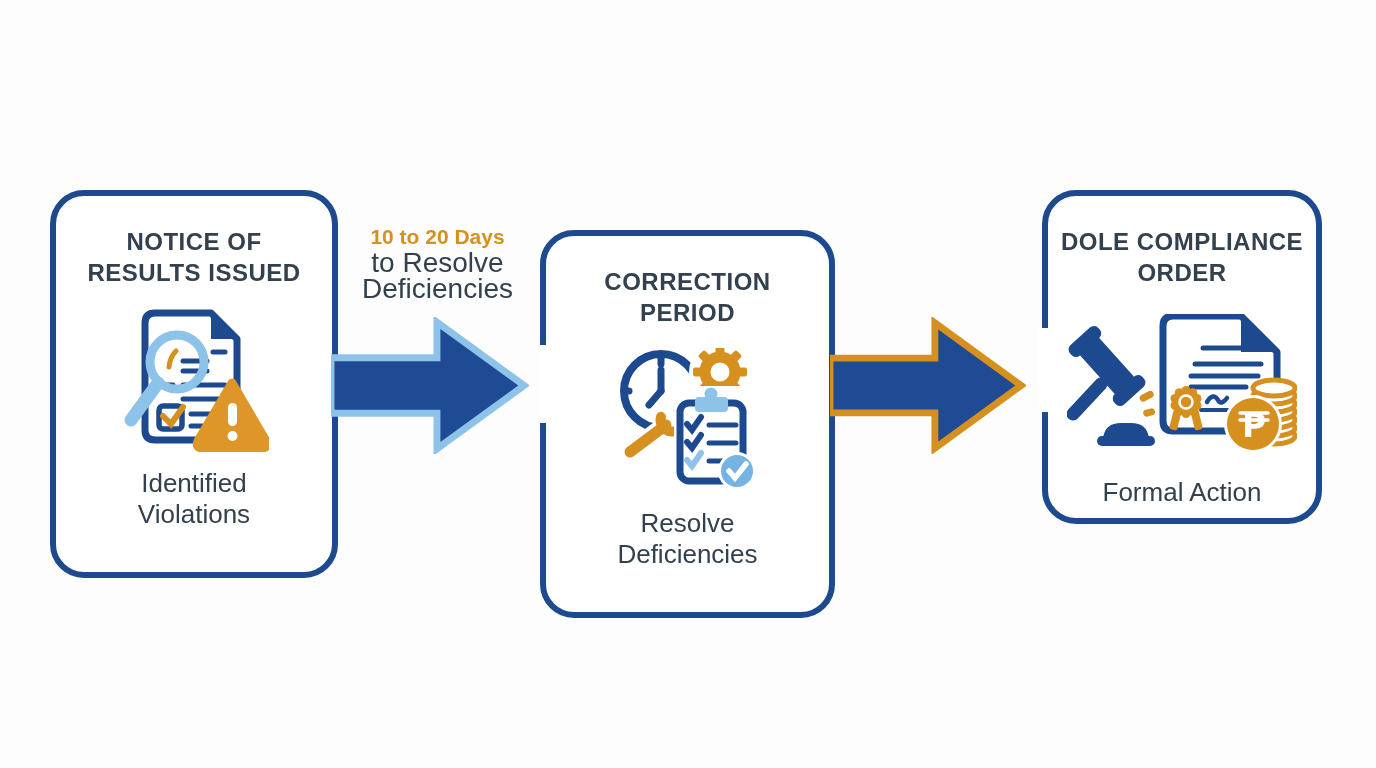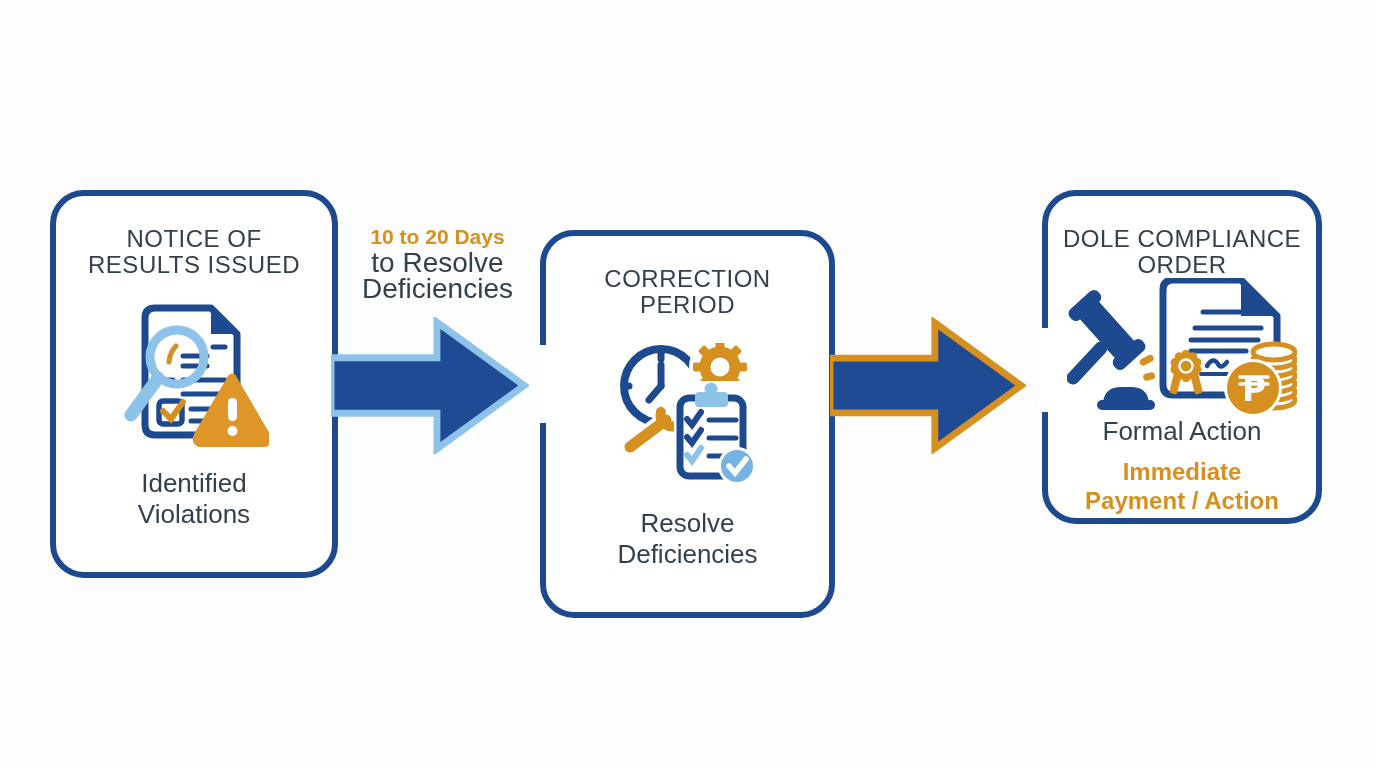--- a/index.html
+++ b/index.html
@@ -7,21 +7,21 @@
   .canvas{position:relative;width:1376px;height:768px;background:#fdfdfd;overflow:hidden;}
   .card{
     position:absolute;top:190px;height:388px;background:#ffffff;
     border:6px solid #1d4a8f;border-radius:34px;box-sizing:border-box;
     display:flex;flex-direction:column;align-items:center;z-index:1;
   }
   .card-1{left:50px;width:288px;}
   .card-2{left:540px;width:295px;margin-top:40px;}
   .card-3{left:1042px;width:280px;height:334px;}
   .card-title{
-    margin-top:30px;text-align:center;font-weight:normal;font-size:24px;line-height:26px;
+    margin-top:30px;text-align:center;font-weight:bold;font-size:24px;line-height:31px;
     color:#33404d;letter-spacing:.5px;white-space:pre-line;
   }
   .card-icon{flex:1;display:flex;align-items:center;justify-content:center;}
   .card-caption{
     text-align:center;font-size:26px;line-height:31px;color:#33404d;
     white-space:pre-line;margin-bottom:42px;
   }
   .card-3 .card-caption{margin-bottom:10px;}
   .card-highlight{
     text-align:center;font-size:24px;line-height:29px;font-weight:bold;color:#d6901f;
@@ -196,22 +196,20 @@
           <ellipse cx="207" cy="74" rx="21" ry="8" fill="#ffffff" stroke="#d6901f" stroke-width="5"></ellipse>
         </g>
         <circle cx="186" cy="110" r="29" fill="#ffffff"></circle>
         <circle cx="186" cy="110" r="26" fill="#d6901f"></circle>
         <text x="187" y="123" text-anchor="middle" font-family="DejaVu Sans, sans-serif" font-size="33" font-weight="bold" fill="#ffffff">P</text>
         <path d="M173 99 H201" stroke="#ffffff" stroke-width="3.5"></path>
         <path d="M173 106 H201" stroke="#ffffff" stroke-width="3.5"></path>
       </svg>
     </div>
     <div class="card-caption">Formal Action</div>
-    <div class="card-highlight">Immediate
-Payment / Action</div>
   </div>
 
   <div class="border-mask mask-a"></div>
   <div class="border-mask mask-b"></div>
 
   <svg class="arrow arrow-1" width="198" height="137" viewBox="0 0 200 138">
     <polygon points="0,41 107,41 107,5 195,69 107,133 107,97 0,97" fill="#1e4b94" stroke="#8ec3e9" stroke-width="7" stroke-linejoin="miter"></polygon>
   </svg>
   <div class="connector-label">
     <div class="connector-duration">10 to 20 Days</div>

